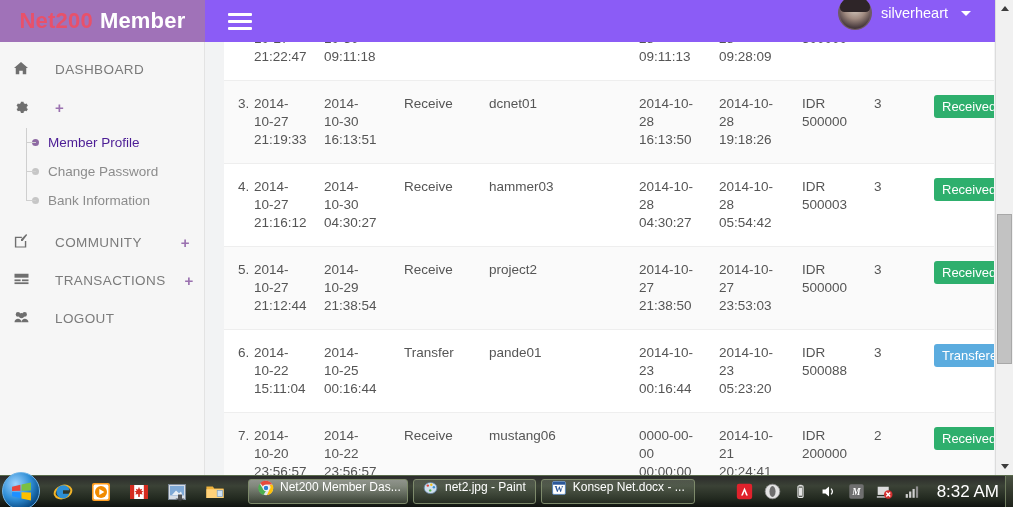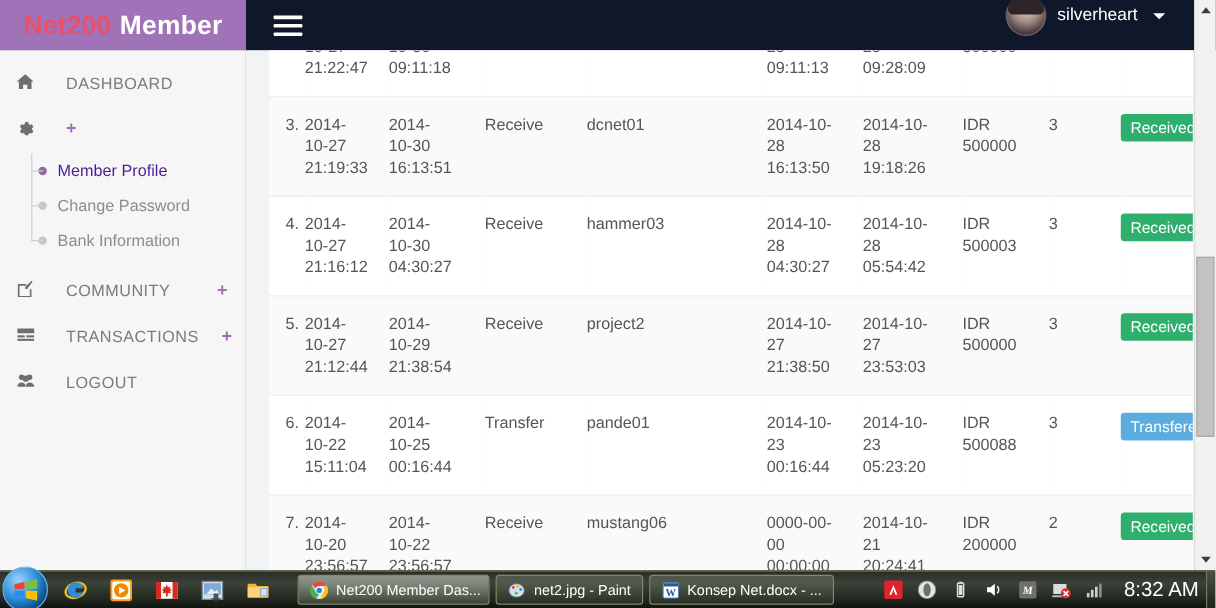--- a/index.html
+++ b/index.html
@@ -5,21 +5,21 @@
   * { box-sizing: border-box; margin: 0; padding: 0; }
   html, body {
     width: 1013px; height: 507px;
     overflow: hidden;
     font-family: "Liberation Sans", sans-serif;
     background: #ecf0f1;
   }
   #app { position: relative; width: 1013px; height: 507px; overflow: hidden; background: #f2f3f4; }
 
   
-  .topbar { position: absolute; left:0; top:0; width:1013px; height:42px; background:#0f172a; }
+  .topbar { position: absolute; left:0; top:0; width:1013px; height:42px; background:#8b5cf6; }
   .logo-box {
     position:absolute; left:0; top:0; width:205px; height:42px;
     background:#a072b8;
     display:flex; align-items:center; justify-content:center;
   }
   .logo-text { font-size:22px; font-weight:bold; letter-spacing:.2px; white-space:nowrap; }
   .logo-net { color:#e8516a; }
   .logo-member { color:#ffffff; margin-left:7px; }
 
   .hamburger { position:absolute; left:228px; top:9px; width:24px; height:24px; cursor:pointer;
@@ -96,21 +96,21 @@
              background:linear-gradient(to bottom,#2b2b2b 0%, #3b4236 32%, #232a20 72%, #101310 100%);
              border-top:1px solid #596b4b; display:flex; align-items:center; }
   .start-orb { position:absolute; left:2px; top:-4px; width:38px; height:38px; border-radius:50%;
                background:radial-gradient(circle at 35% 30%, #9fd4ff 0%, #2e8ed6 45%, #0a4c86 75%, #062f52 100%);
                border:1px solid #6fb4e8; }
   .orb-inner { position:absolute; left:8px; top:8px; width:21px; height:21px; }
   .ql { display:flex; align-items:center; gap:16px; margin-left:52px; }
   .qicon { width:22px; height:22px; display:flex; align-items:center; justify-content:center; }
 
   .tasks { display:flex; align-items:center; gap:5px; margin-left:22px; }
-  .task-btn { height:25px; display:flex; align-items:center; gap:6px; padding:0 9px;
+  .task-btn { height:25px; display:flex; gap:6px; padding:0 9px;
               border:1px solid #7d8a6b; border-radius:3px; color:#ffffff; font-size:12px;
               background:linear-gradient(to bottom, rgba(220,225,215,.55), rgba(120,130,110,.35));
               max-width:160px; white-space:nowrap; overflow:hidden; }
   .task-btn.dim { background:linear-gradient(to bottom, rgba(150,165,140,.30), rgba(80,90,70,.25)); }
   .task-ico { width:16px; height:16px; flex:0 0 16px; }
 
   .tray { position:absolute; right:8px; display:flex; align-items:center; gap:11px; }
   .tray-ico { width:17px; height:17px; display:flex; align-items:center; justify-content:center; }
   .clock { color:#ffffff; font-size:17px; margin-left:5px; margin-right:6px; }
   .show-desktop { position:absolute; right:0; top:0; width:8px; height:32px;

